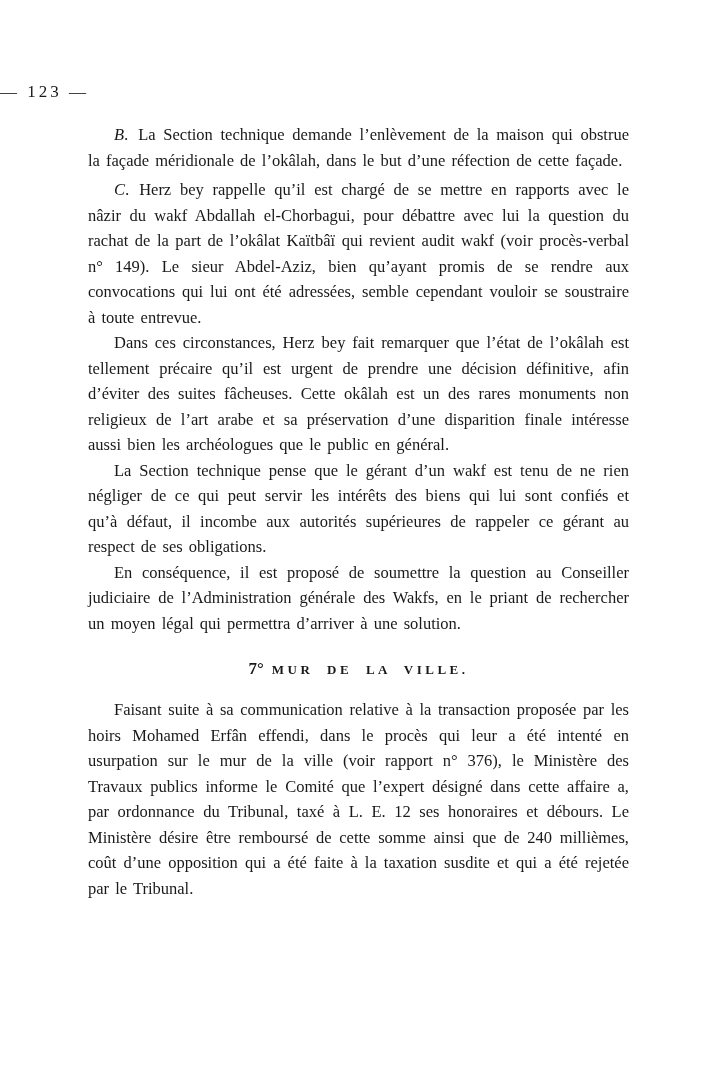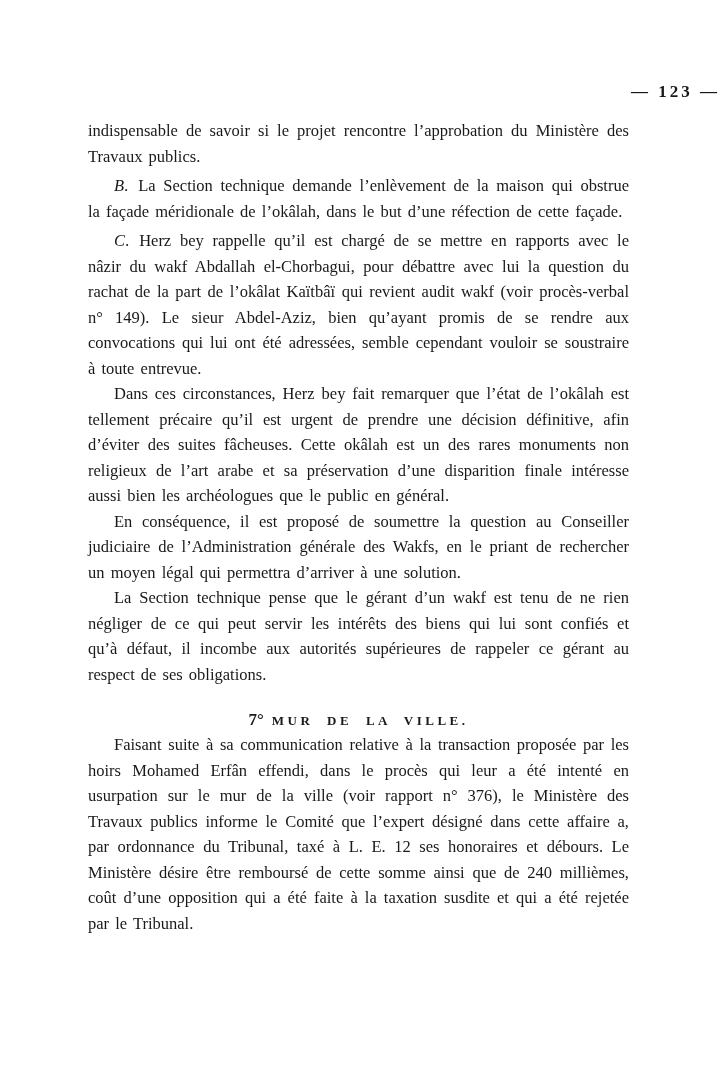--- a/index.html
+++ b/index.html
@@ -14,23 +14,23 @@
     background: #ffffff;
     overflow: hidden;
     font-family: "Liberation Serif", serif;
     color: #191919;
   }
   .page-header {
     position: absolute;
     top: 82px;
     left: 0;
     width: 100%;
-    text-align: right;
+    text-align: left;
     font-size: 17px;
-    font-weight: bold;
+    font-weight: normal;
     letter-spacing: 3px;
   }
   .text-block {
     position: absolute;
     top: 118px;
     left: 88px;
     width: 541px;
     font-size: 16.5px;
     line-height: 25.5px;
     text-align: justify;
@@ -42,20 +42,21 @@
   }
   .para.no-indent { text-indent: 0; }
   .para.space-before { margin-top: 4px; }
   .lead {
     font-style: italic;
     margin-right: 9px;
     letter-spacing: 0.5px;
   }
   .section-heading {
     margin-top: 22px;
+    margin-bottom: 16px;
     text-align: center;
     text-indent: 0;
     font-weight: bold;
     line-height: 22px;
   }
   .section-numeral {
     font-size: 17px;
     margin-right: 8px;
   }
   .section-title {
@@ -66,42 +67,39 @@
 </style>
 </head>
 <body>
 
 <div class="page">
 
   <div class="page-header">— 123 —</div>
 
   <div class="text-block">
 
-    <p class="para no-indent">
-      <span>indispensable de savoir si le projet rencontre l’approbation du Ministère des Travaux publics.</span>
-    </p>
 
     <p class="para space-before">
       <span class="lead">B.</span><span>La Section technique demande l’enlèvement de la maison qui obstrue la façade méridionale de l’okâlah, dans le but d’une réfection de cette façade.</span>
     </p>
 
     <p class="para space-before">
       <span class="lead">C.</span><span>Herz bey rappelle qu’il est chargé de se mettre en rapports avec le nâzir du wakf Abdallah el-Chorbagui, pour débattre avec lui la question du rachat de la part de l’okâlat Kaïtbâï qui revient audit wakf (voir procès-verbal n° 149). Le sieur Abdel-Aziz, bien qu’ayant promis de se rendre aux convocations qui lui ont été adressées, semble cependant vouloir se soustraire à toute entrevue.</span>
     </p>
 
     <p class="para">
       <span>Dans ces circonstances, Herz bey fait remarquer que l’état de l’okâlah est tellement précaire qu’il est urgent de prendre une décision définitive, afin d’éviter des suites fâcheuses. Cette okâlah est un des rares monuments non religieux de l’art arabe et sa préservation d’une disparition finale intéresse aussi bien les archéologues que le public en général.</span>
     </p>
 
     <p class="para">
-      <span>En conséquence, il est proposé de soumettre la question au Conseiller judiciaire de l’Administration générale des Wakfs, en le priant de rechercher un moyen légal qui permettra d’arriver à une solution.</span>
+      <span>La Section technique pense que le gérant d’un wakf est tenu de ne rien négliger de ce qui peut servir les intérêts des biens qui lui sont confiés et qu’à défaut, il incombe aux autorités supérieures de rappeler ce gérant au respect de ses obligations.</span>
     </p>
 
     <p class="para">
-      <span>La Section technique pense que le gérant d’un wakf est tenu de ne rien négliger de ce qui peut servir les intérêts des biens qui lui sont confiés et qu’à défaut, il incombe aux autorités supérieures de rappeler ce gérant au respect de ses obligations.</span>
+      <span>En conséquence, il est proposé de soumettre la question au Conseiller judiciaire de l’Administration générale des Wakfs, en le priant de rechercher un moyen légal qui permettra d’arriver à une solution.</span>
     </p>
 
     <p class="para section-heading">
       <span class="section-numeral">7°</span><span class="section-title">MUR DE LA VILLE.</span>
     </p>
 
     <p class="para">
       <span>Faisant suite à sa communication relative à la transaction proposée par les hoirs Mohamed Erfân effendi, dans le procès qui leur a été intenté en usurpation sur le mur de la ville (voir rapport n° 376), le Ministère des Travaux publics informe le Comité que l’expert désigné dans cette affaire a, par ordonnance du Tribunal, taxé à L. E. 12 ses honoraires et débours. Le Ministère désire être remboursé de cette somme ainsi que de 240 millièmes, coût d’une opposition qui a été faite à la taxation susdite et qui a été rejetée par le Tribunal.</span>
     </p>
 

